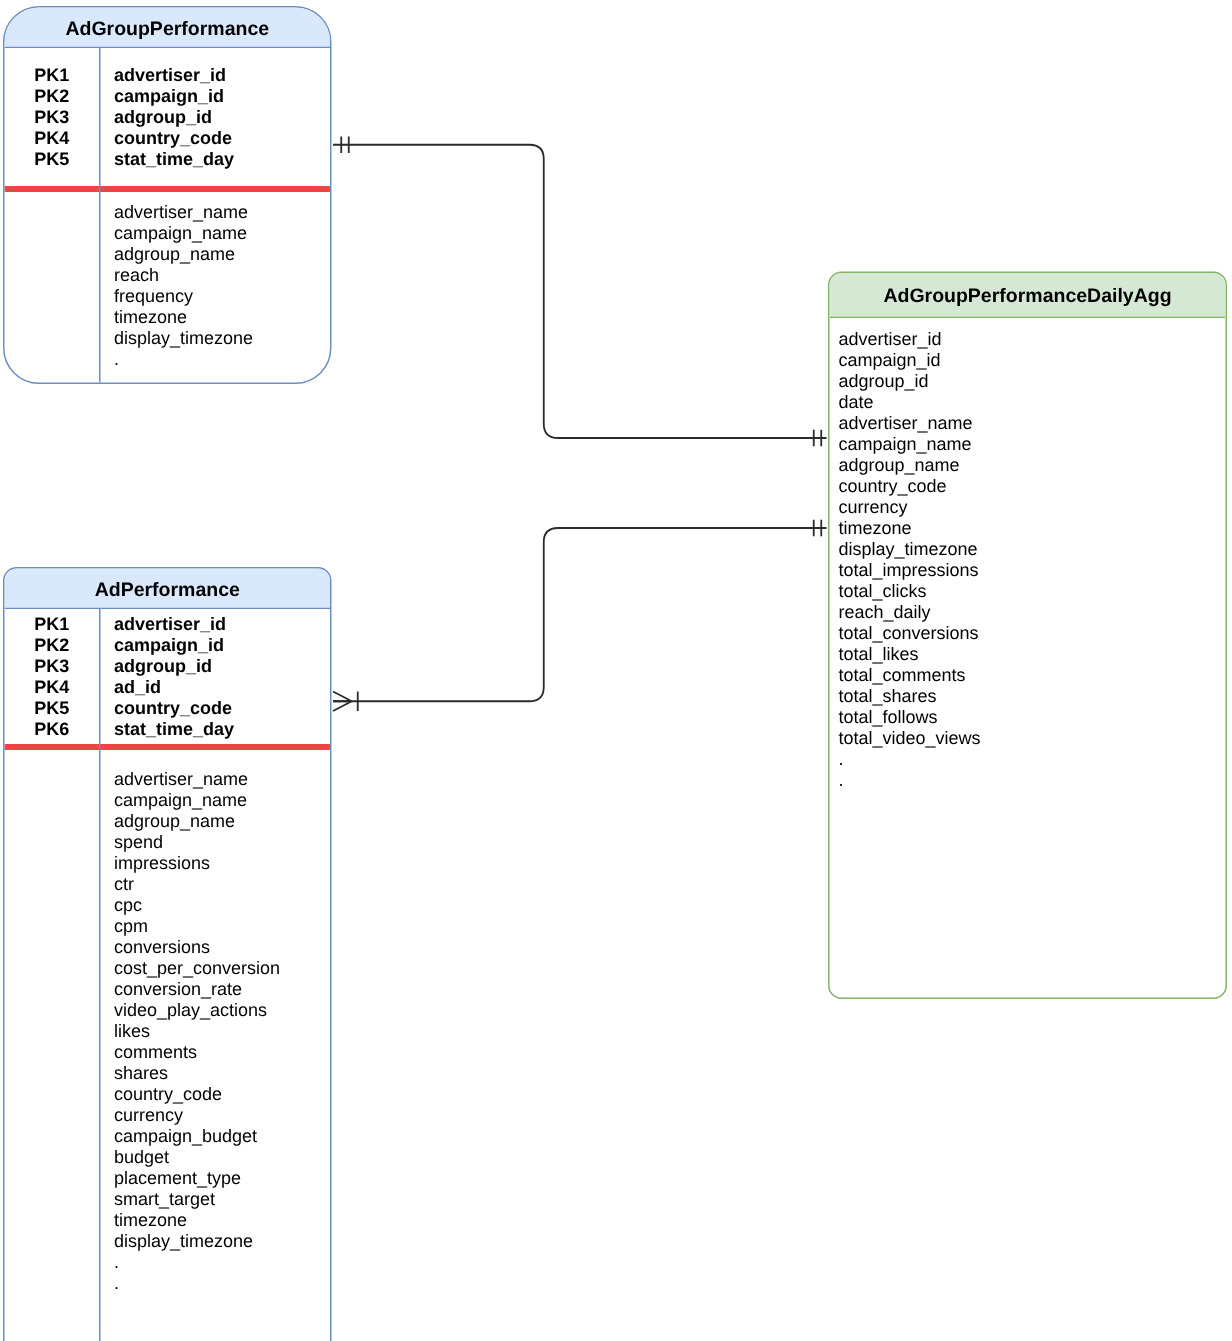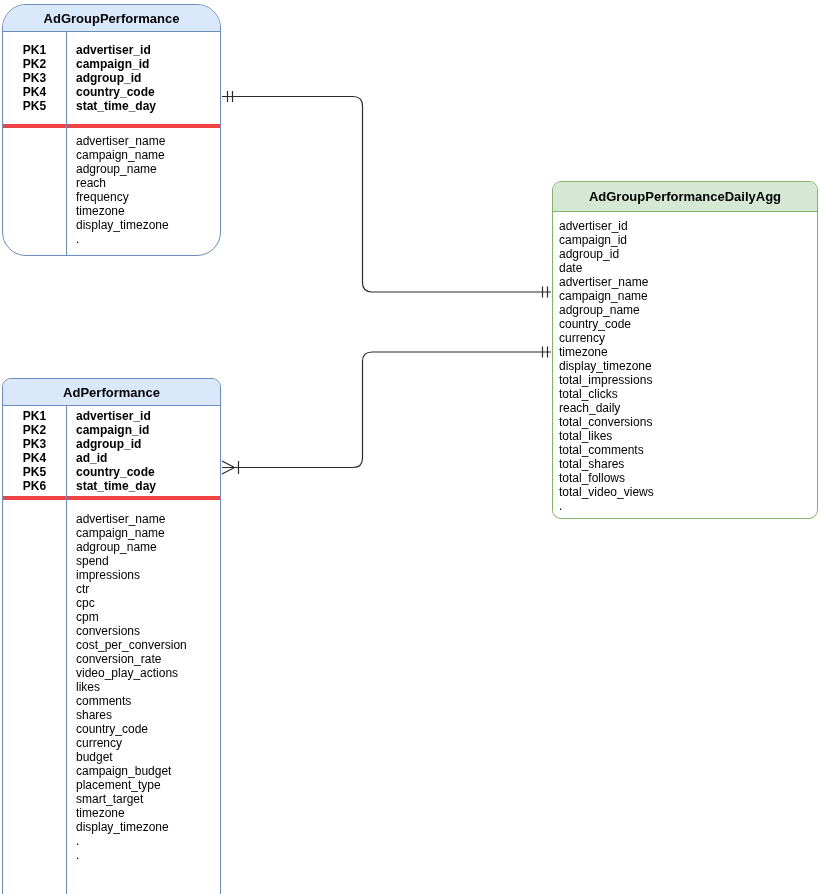--- a/index.html
+++ b/index.html
@@ -197,25 +197,25 @@
       <div class="row attr-row">
         <span class="key"></span>
         <span class="field">country_code</span>
       </div>
       <div class="row attr-row">
         <span class="key"></span>
         <span class="field">currency</span>
       </div>
       <div class="row attr-row">
         <span class="key"></span>
+        <span class="field">campaign_budget</span>
+      </div>
+      <div class="row attr-row">
+        <span class="key"></span>
         <span class="field">budget</span>
-      </div>
-      <div class="row attr-row">
-        <span class="key"></span>
-        <span class="field">campaign_budget</span>
       </div>
       <div class="row attr-row">
         <span class="key"></span>
         <span class="field">placement_type</span>
       </div>
       <div class="row attr-row">
         <span class="key"></span>
         <span class="field">smart_target</span>
       </div>
       <div class="row attr-row">
@@ -231,21 +231,21 @@
         <span class="field">.</span>
       </div>
       <div class="row attr-row">
         <span class="key"></span>
         <span class="field">.</span>
       </div>
     </div>
   <div class="vdivider"></div>
 </div>
 
-<div class="entity green e2" style="left:552px; top:181px; width:266px; height:338px;">
+<div class="entity green e2" style="left:552px; top:181px; width:266px; height:485px;">
   <div class="entity-header">AdGroupPerformanceDailyAgg</div>
   <div class="attr-section">
       <div class="row attr-row">
         <span class="field">advertiser_id</span>
       </div>
       <div class="row attr-row">
         <span class="field">campaign_id</span>
       </div>
       <div class="row attr-row">
         <span class="field">adgroup_id</span>

